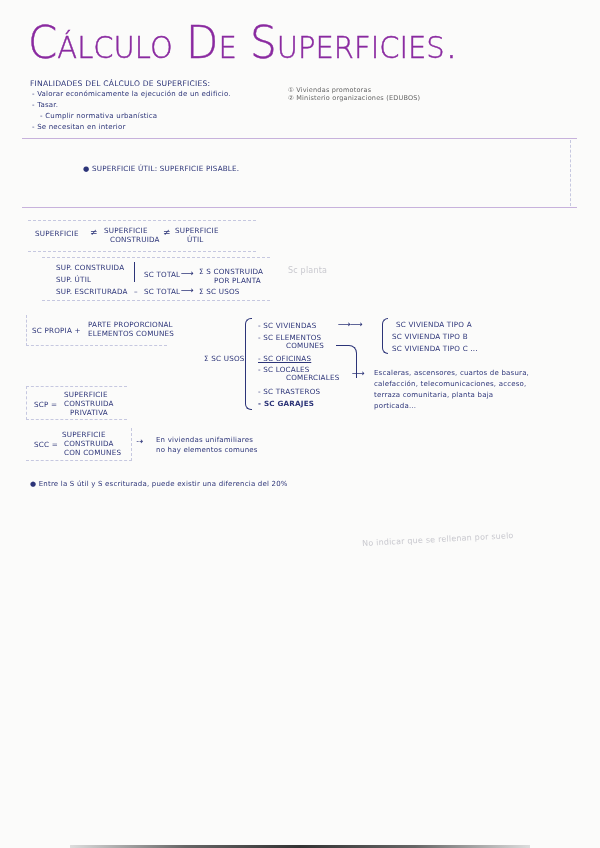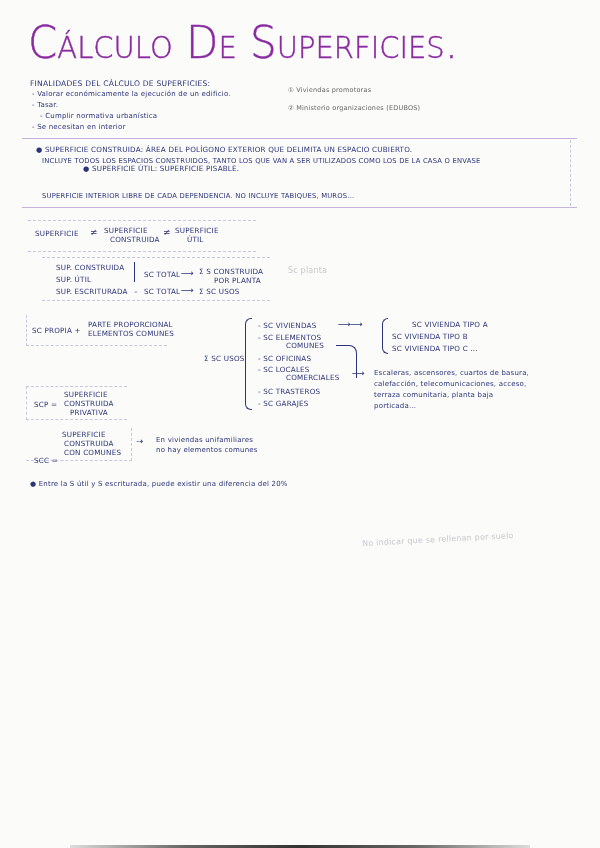--- a/index.html
+++ b/index.html
@@ -39,36 +39,30 @@
 <div class="page">
 
   <div class="title">Cálculo De Superficies.</div>
 
   <div class="hw" style="left:30px; top:79px; font-size:7.6px;">Finalidades del cálculo de superficies:</div>
   <div class="hw lc" style="left:32px; top:90px;">- Valorar económicamente la ejecución de un edificio.</div>
   <div class="hw lc" style="left:32px; top:101px;">- Tasar.</div>
   <div class="hw lc" style="left:40px; top:112px;">- Cumplir normativa urbanística</div>
   <div class="hw lc" style="left:32px; top:123px;">- Se necesitan en interior</div>
   <div class="hw lc grey" style="left:288px; top:86px; font-size:6.5px;">① Viviendas promotoras</div>
-  <div class="hw lc grey" style="left:288px; top:104px; font-size:6.5px;">② Ministerio organizaciones (EDUBOS)</div>
+  <div class="hw lc grey" style="left:288px; top:94px; font-size:6.5px;">② Ministerio organizaciones (EDUBOS)</div>
 
   <div class="purple-line" style="left:22px; top:138px; width:555px;"></div>
   <div class="purple-line" style="left:22px; top:207px; width:555px;"></div>
   <div class="box-dotted" style="left:570px; top:140px; width:0; height:66px; border-left:none; border-top:none; border-bottom:none;"></div>
 
-  <div class="hw" style="left:36px; top:145px;">
-    <span>● Superficie construida:</span>
-    <span>Área del polígono exterior que delimita un espacio cubierto.</span>
-  </div>
-  <div class="hw" style="left:42px; top:157px; font-size:6.8px;">Incluye todos los espacios construidos, tanto los que van a ser utilizados como los de la casa o envase</div>
   <div class="hw" style="left:36px; top:164px;padding-left:47px;">
     <span>● Superficie útil:</span>
     <span>Superficie pisable.</span>
   </div>
-  <div class="hw" style="left:42px; top:192px; font-size:6.8px;">Superficie interior libre de cada dependencia. No incluye tabiques, muros...</div>
 
   <div class="box-dotted" style="left:28px; top:220px; width:228px; height:30px; border-left:none; border-right:none;"></div>
   <div class="hw" style="left:35px; top:229px;">Superficie</div>
   <div class="hw" style="left:90px; top:228px; font-size:9px;">≠</div>
   <div class="hw" style="left:104px; top:226px;">Superficie</div>
   <div class="hw" style="left:110px; top:235px;">construida</div>
   <div class="hw" style="left:163px; top:228px; font-size:9px;">≠</div>
   <div class="hw" style="left:175px; top:226px;">Superficie</div>
   <div class="hw" style="left:187px; top:235px;">útil</div>
 
@@ -90,47 +84,47 @@
   <div class="box-dotted" style="left:26px; top:315px; width:140px; height:30px; border-right:none; border-top:none;"></div>
   <div class="hw" style="left:32px; top:326px;">Sc propia +</div>
   <div class="hw" style="left:88px; top:320px;">Parte proporcional</div>
   <div class="hw" style="left:88px; top:329px;">elementos comunes</div>
 
   <div class="hw" style="left:204px; top:354px;">Σ Sc usos</div>
   <div class="brace" style="left:245px; top:318px; width:6px; height:90px;"></div>
   <div class="hw" style="left:258px; top:321px;">- Sc viviendas</div>
   <div class="hw" style="left:258px; top:333px;">- Sc elementos</div>
   <div class="hw" style="left:286px; top:341px;">comunes</div>
-  <div class="hw" style="left:258px; top:354px;">- Sc oficinas</div>
+  <div class="hw" style="left:258px; top:354px;text-decoration:underline;">- Sc oficinas</div>
   <div class="hw" style="left:258px; top:365px;">- Sc locales</div>
   <div class="hw" style="left:286px; top:373px;">comerciales</div>
   <div class="hw" style="left:258px; top:387px;">- Sc trasteros</div>
-  <div class="hw" style="left:258px; top:399px;">- Sc garajes</div>
+  <div class="hw" style="left:258px; top:399px;font-weight:bold;">- Sc garajes</div>
 
   <div class="arrow" style="left:338px; top:319px; letter-spacing:-1px;">⟶⟶</div>
   <div class="brace" style="left:382px; top:318px; width:5px; height:34px;"></div>
-  <div class="hw" style="left:412px; top:320px;">Sc vivienda tipo A</div>
+  <div class="hw" style="left:396px; top:320px;">Sc vivienda tipo A</div>
   <div class="hw" style="left:392px; top:332px;">Sc vivienda tipo B</div>
   <div class="hw" style="left:392px; top:344px;">Sc vivienda tipo C ...</div>
 
   <div class="curve" style="left:336px; top:345px; width:20px; height:32px;"></div>
   <div class="arrow" style="left:352px; top:368px;">⟶</div>
   <div class="hw lc" style="left:374px; top:369px;">Escaleras, ascensores, cuartos de basura,</div>
   <div class="hw lc" style="left:374px; top:380px;">calefacción, telecomunicaciones, acceso,</div>
   <div class="hw lc" style="left:374px; top:391px;">terraza comunitaria, planta baja</div>
   <div class="hw lc" style="left:374px; top:402px;">porticada...</div>
 
   <div class="box-dotted" style="left:26px; top:386px; width:100px; height:32px; border-right:none;"></div>
   <div class="hw" style="left:34px; top:400px;">Scp =</div>
   <div class="hw" style="left:64px; top:390px;">Superficie</div>
   <div class="hw" style="left:64px; top:399px;">construida</div>
   <div class="hw" style="left:70px; top:408px;">privativa</div>
 
   <div class="box-dotted" style="left:26px; top:428px; width:105px; height:32px; border-left:none; border-top:none;"></div>
-  <div class="hw" style="left:34px; top:440px;margin-top:16px;">Scc =</div>
+  <div class="hw" style="left:34px; top:440px;">Scc =</div>
   <div class="hw" style="left:62px; top:430px;">Superficie</div>
   <div class="hw" style="left:64px; top:439px;">construida</div>
   <div class="hw" style="left:64px; top:448px;">con comunes</div>
   <div class="arrow" style="left:136px; top:436px;">⇢</div>
   <div class="hw lc" style="left:156px; top:436px;">En viviendas unifamiliares</div>
   <div class="hw lc" style="left:156px; top:446px;">no hay elementos comunes</div>
 
   <div class="hw lc" style="left:30px; top:480px;">● Entre la S útil y S escriturada, puede existir una diferencia del 20%</div>
 
   <div class="hw lc faint" style="left:362px; top:535px; font-size:8px; transform:rotate(-3deg);">No indicar que se rellenan por suelo</div>

